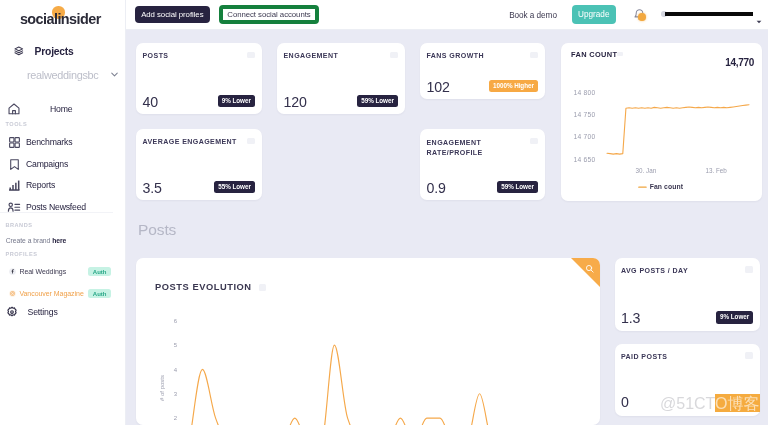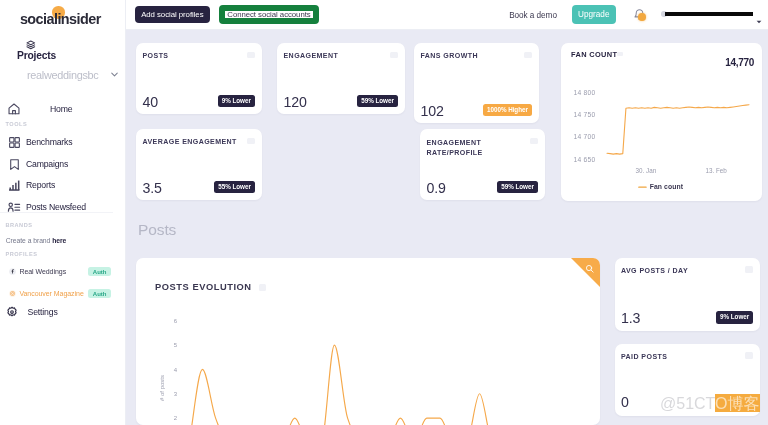--- a/index.html
+++ b/index.html
@@ -29,21 +29,21 @@
   .auth-badge { position:absolute; right:0; background:#c6f2e4; color:#2aa888; font-size:6px; font-weight:700;
                 padding:1.6px 4.5px; border-radius:2.5px; letter-spacing:0px; line-height:6px; }
   .settings-row { position:absolute; left:6.1px; top:306px; display:flex; align-items:center; }
   .settings-row .lbl { margin-left:9.4px; font-size:8.7px; color:#272340; font-weight:500; letter-spacing:-0.15px; }
 
   
   .topbar { position:absolute; left:126px; top:0; width:642px; height:30px; background:#fff; z-index:4;
             border-bottom:1px solid #eceef4; }
   .btn-dark { position:absolute; left:8.7px; top:6.4px; height:16.4px; width:75.3px; background:#272340; color:#fff; border-radius:4px;
               font-size:7.8px; display:flex; align-items:center; justify-content:center; letter-spacing:-0.05px; font-weight:400; }
-  .btn-out { position:absolute; left:92.8px; top:5.4px; height:18.3px; width:100.4px; background:#fff; color:#3c3950; border:6px solid #15803d;
+  .btn-out { position:absolute; left:92.8px; top:5.4px; height:18.3px; width:100.4px; background:#fff; color:#3c3950; border:4px solid #15803d;
              border-radius:4px; font-size:7.8px; display:flex; align-items:center; justify-content:center; letter-spacing:-0.05px; }
   .book-demo { position:absolute; left:383.2px; top:10.7px; font-size:8.2px; color:#3c3950; letter-spacing:-0.05px;text-align:center; }
   .btn-upg { position:absolute; left:446px; top:5.4px; width:43.5px; height:18.3px; background:#4bc2b5; color:#fff;
              border-radius:4px; font-size:8.2px; display:flex; align-items:center; justify-content:center; }
   .bell { position:absolute; left:506.5px; top:7.5px; width:16px; height:16px; }
   .bell-badge { position:absolute; left:5.8px; top:5.6px; width:7.6px; height:7.6px; border-radius:50%;
                 background:#f2a83f; box-shadow:0 0 2.5px rgba(243,169,63,0.6); }
   .user-av { position:absolute; left:1.3px; top:6px; width:5.5px; height:5.5px; border-radius:50%; background:#d5d7e0; }
   .user-wrap { position:absolute; left:534px; top:5px; width:102px; height:16px; }
   .redact { position:absolute; left:4.6px; top:6.8px; width:88.6px; height:4.2px; background:#090909; }
@@ -78,21 +78,21 @@
 <body>
 
 <div id="app">
 
   <div class="sidebar">
     <div class="logo">
       <span class="logo-dot"></span>
       <span class="logo-text">socialinsider</span>
     </div>
 
-    <div class="nav-row" style="top:40px;position:absolute;left:0;flex-direction:column;">
+    <div class="nav-row" style="top:40px;position:absolute;left:8px;">
       <span class="ic" style="width:9.6px;height:9.6px;flex:0 0 9.6px">
         <svg viewBox="0 0 24 24" width="9.6" height="9.6" fill="none" stroke="#3b3850" stroke-width="2.6" stroke-linejoin="round" stroke-linecap="round">
           <path d="M12 2.4 L21.6 7.2 L12 12 L2.4 7.2 Z"></path>
           <path d="M2.4 12.2 L12 17 L21.6 12.2"></path>
           <path d="M2.4 16.9 L12 21.7 L21.6 16.9"></path>
         </svg>
       </span>
       <span class="lbl projects-lbl">Projects</span>
     </div>
 
@@ -235,21 +235,21 @@
       <div class="kpi-info"></div>
       <div class="kpi-val">40</div>
       <div class="kpi-badge">9% Lower</div>
     </div>
     <div class="card" style="left:151px;top:13px;width:128px;height:71px">
       <div class="kpi-title">ENGAGEMENT</div>
       <div class="kpi-info"></div>
       <div class="kpi-val">120</div>
       <div class="kpi-badge">59% Lower</div>
     </div>
-    <div class="card" style="left:288px;top:13px;width:125px;height:80px">
+    <div class="card" style="left:294px;top:13px;width:125px;height:56px">
       <div class="kpi-title">FANS GROWTH</div>
       <div class="kpi-info"></div>
       <div class="kpi-val">102</div>
       <div class="kpi-badge up">1000% Higher</div>
     </div>
 
     <div class="card" style="left:10px;top:99px;width:126px;height:71px">
       <div class="kpi-title">AVERAGE ENGAGEMENT</div>
       <div class="kpi-info"></div>
       <div class="kpi-val">3.5</div>

